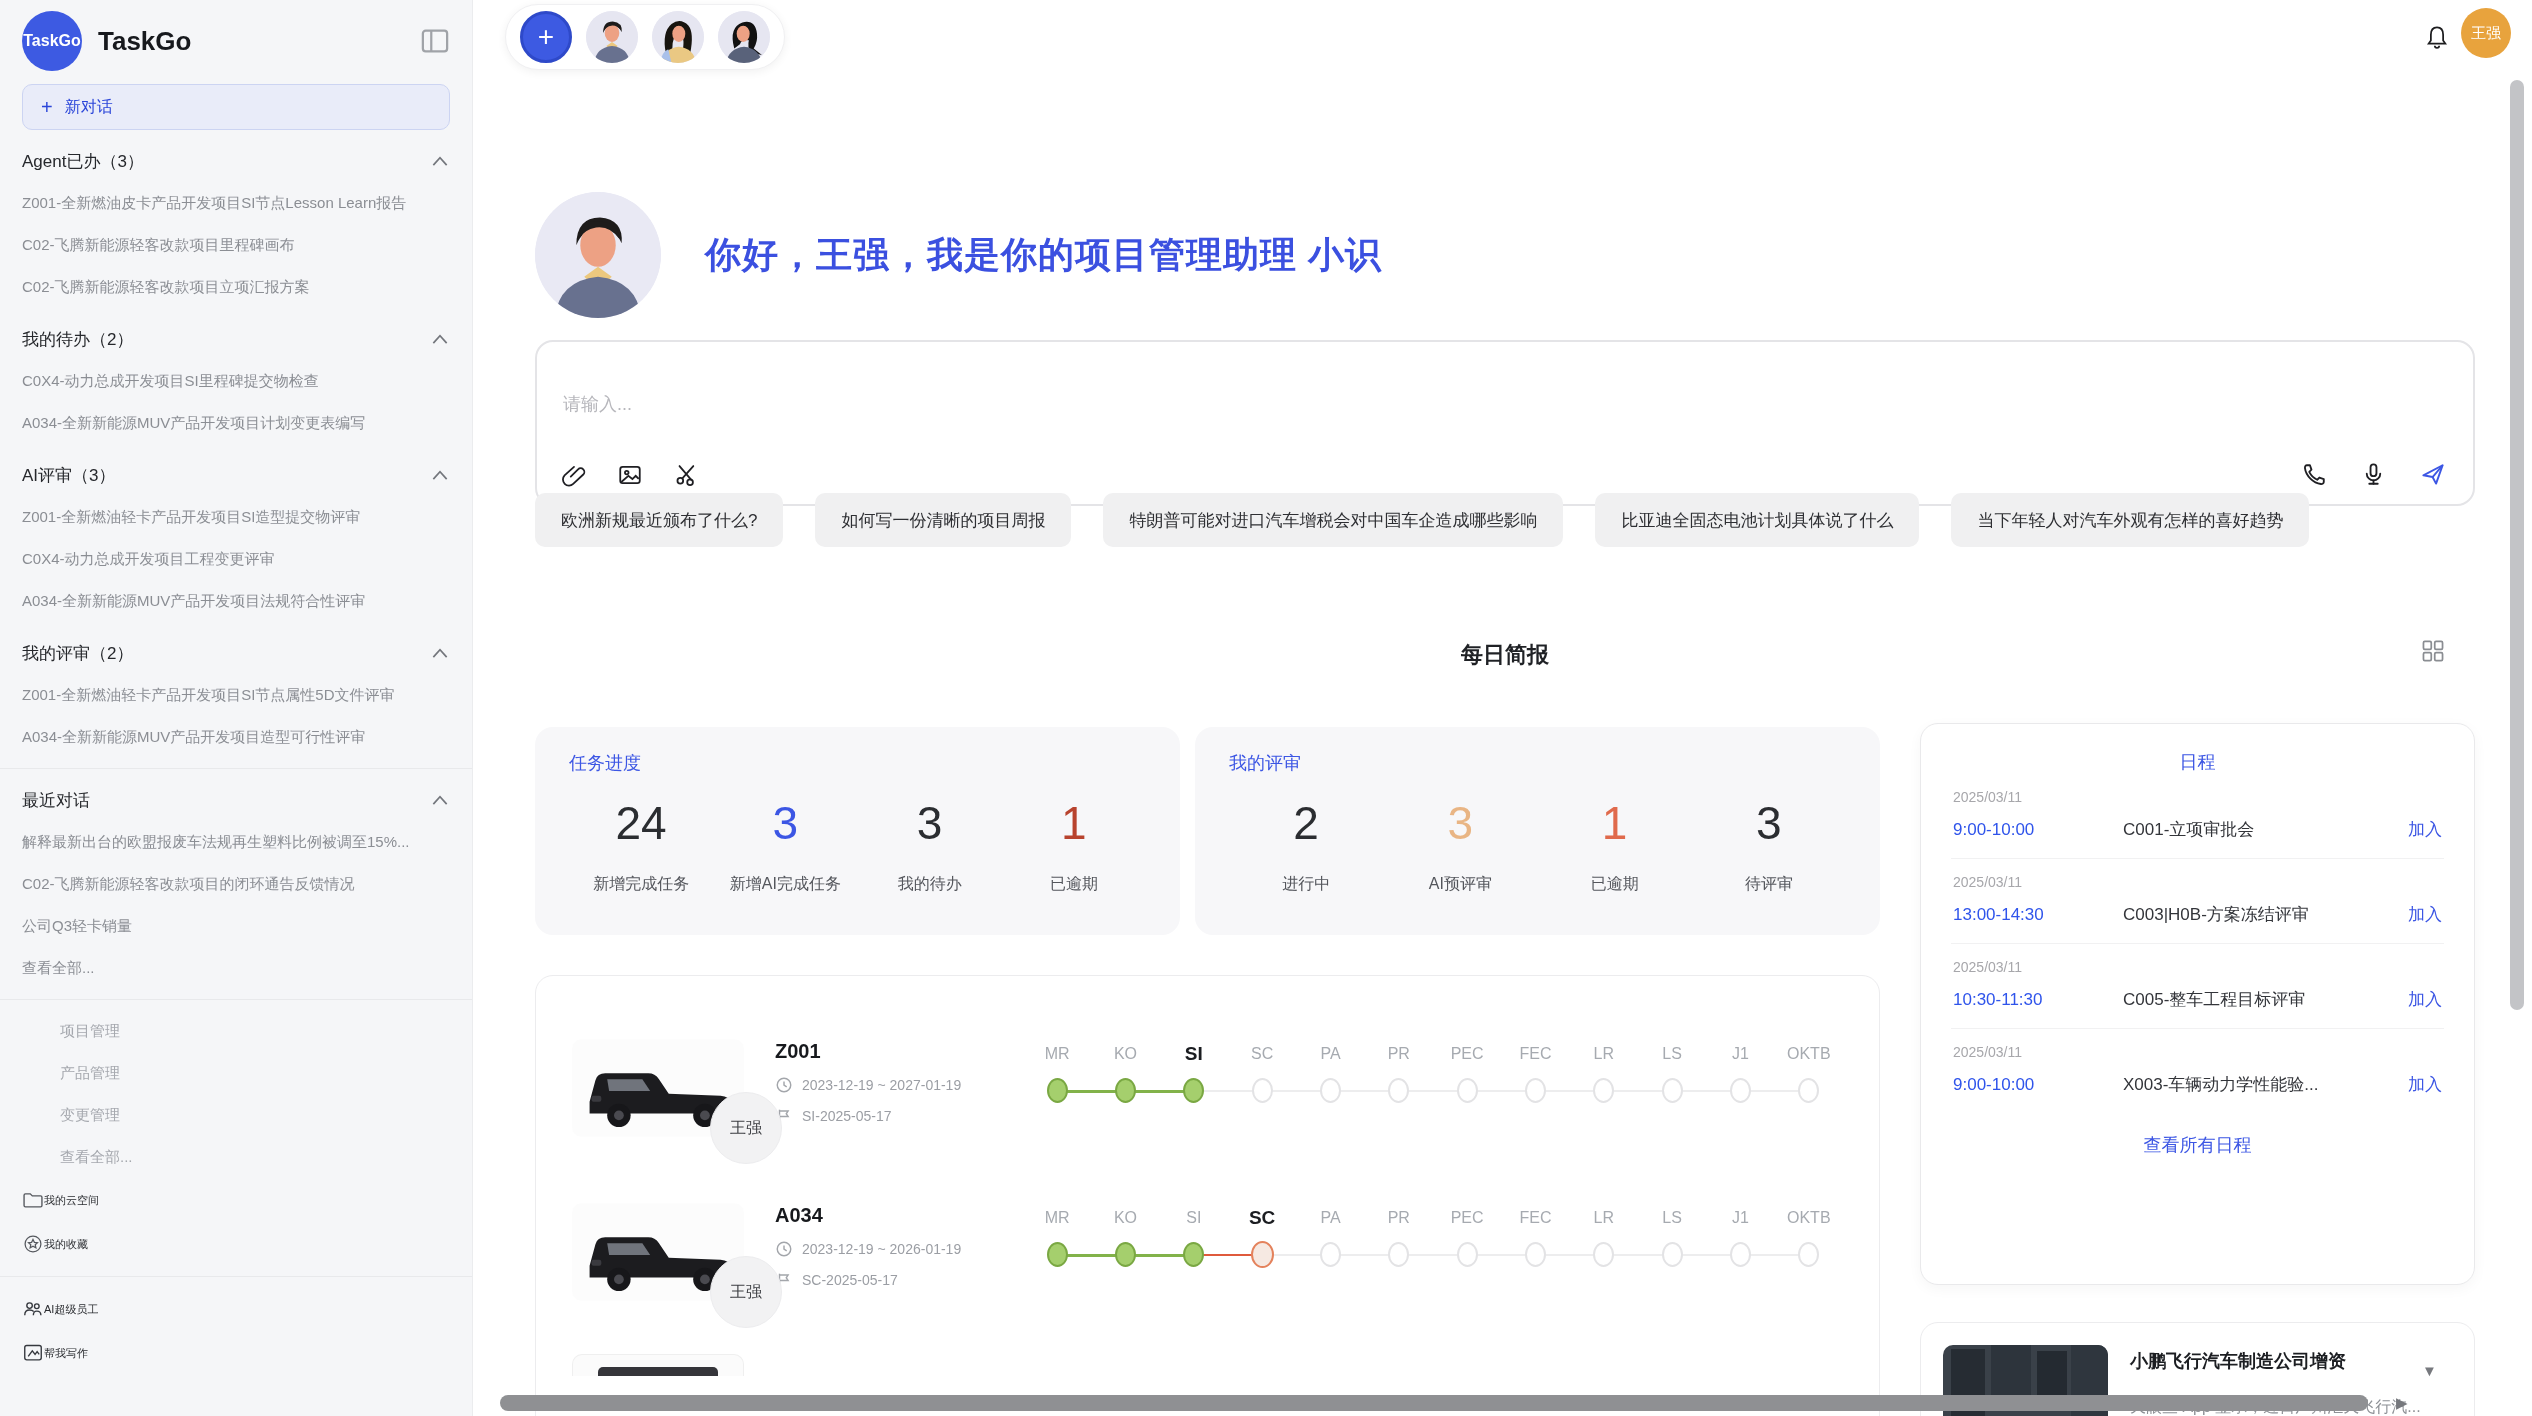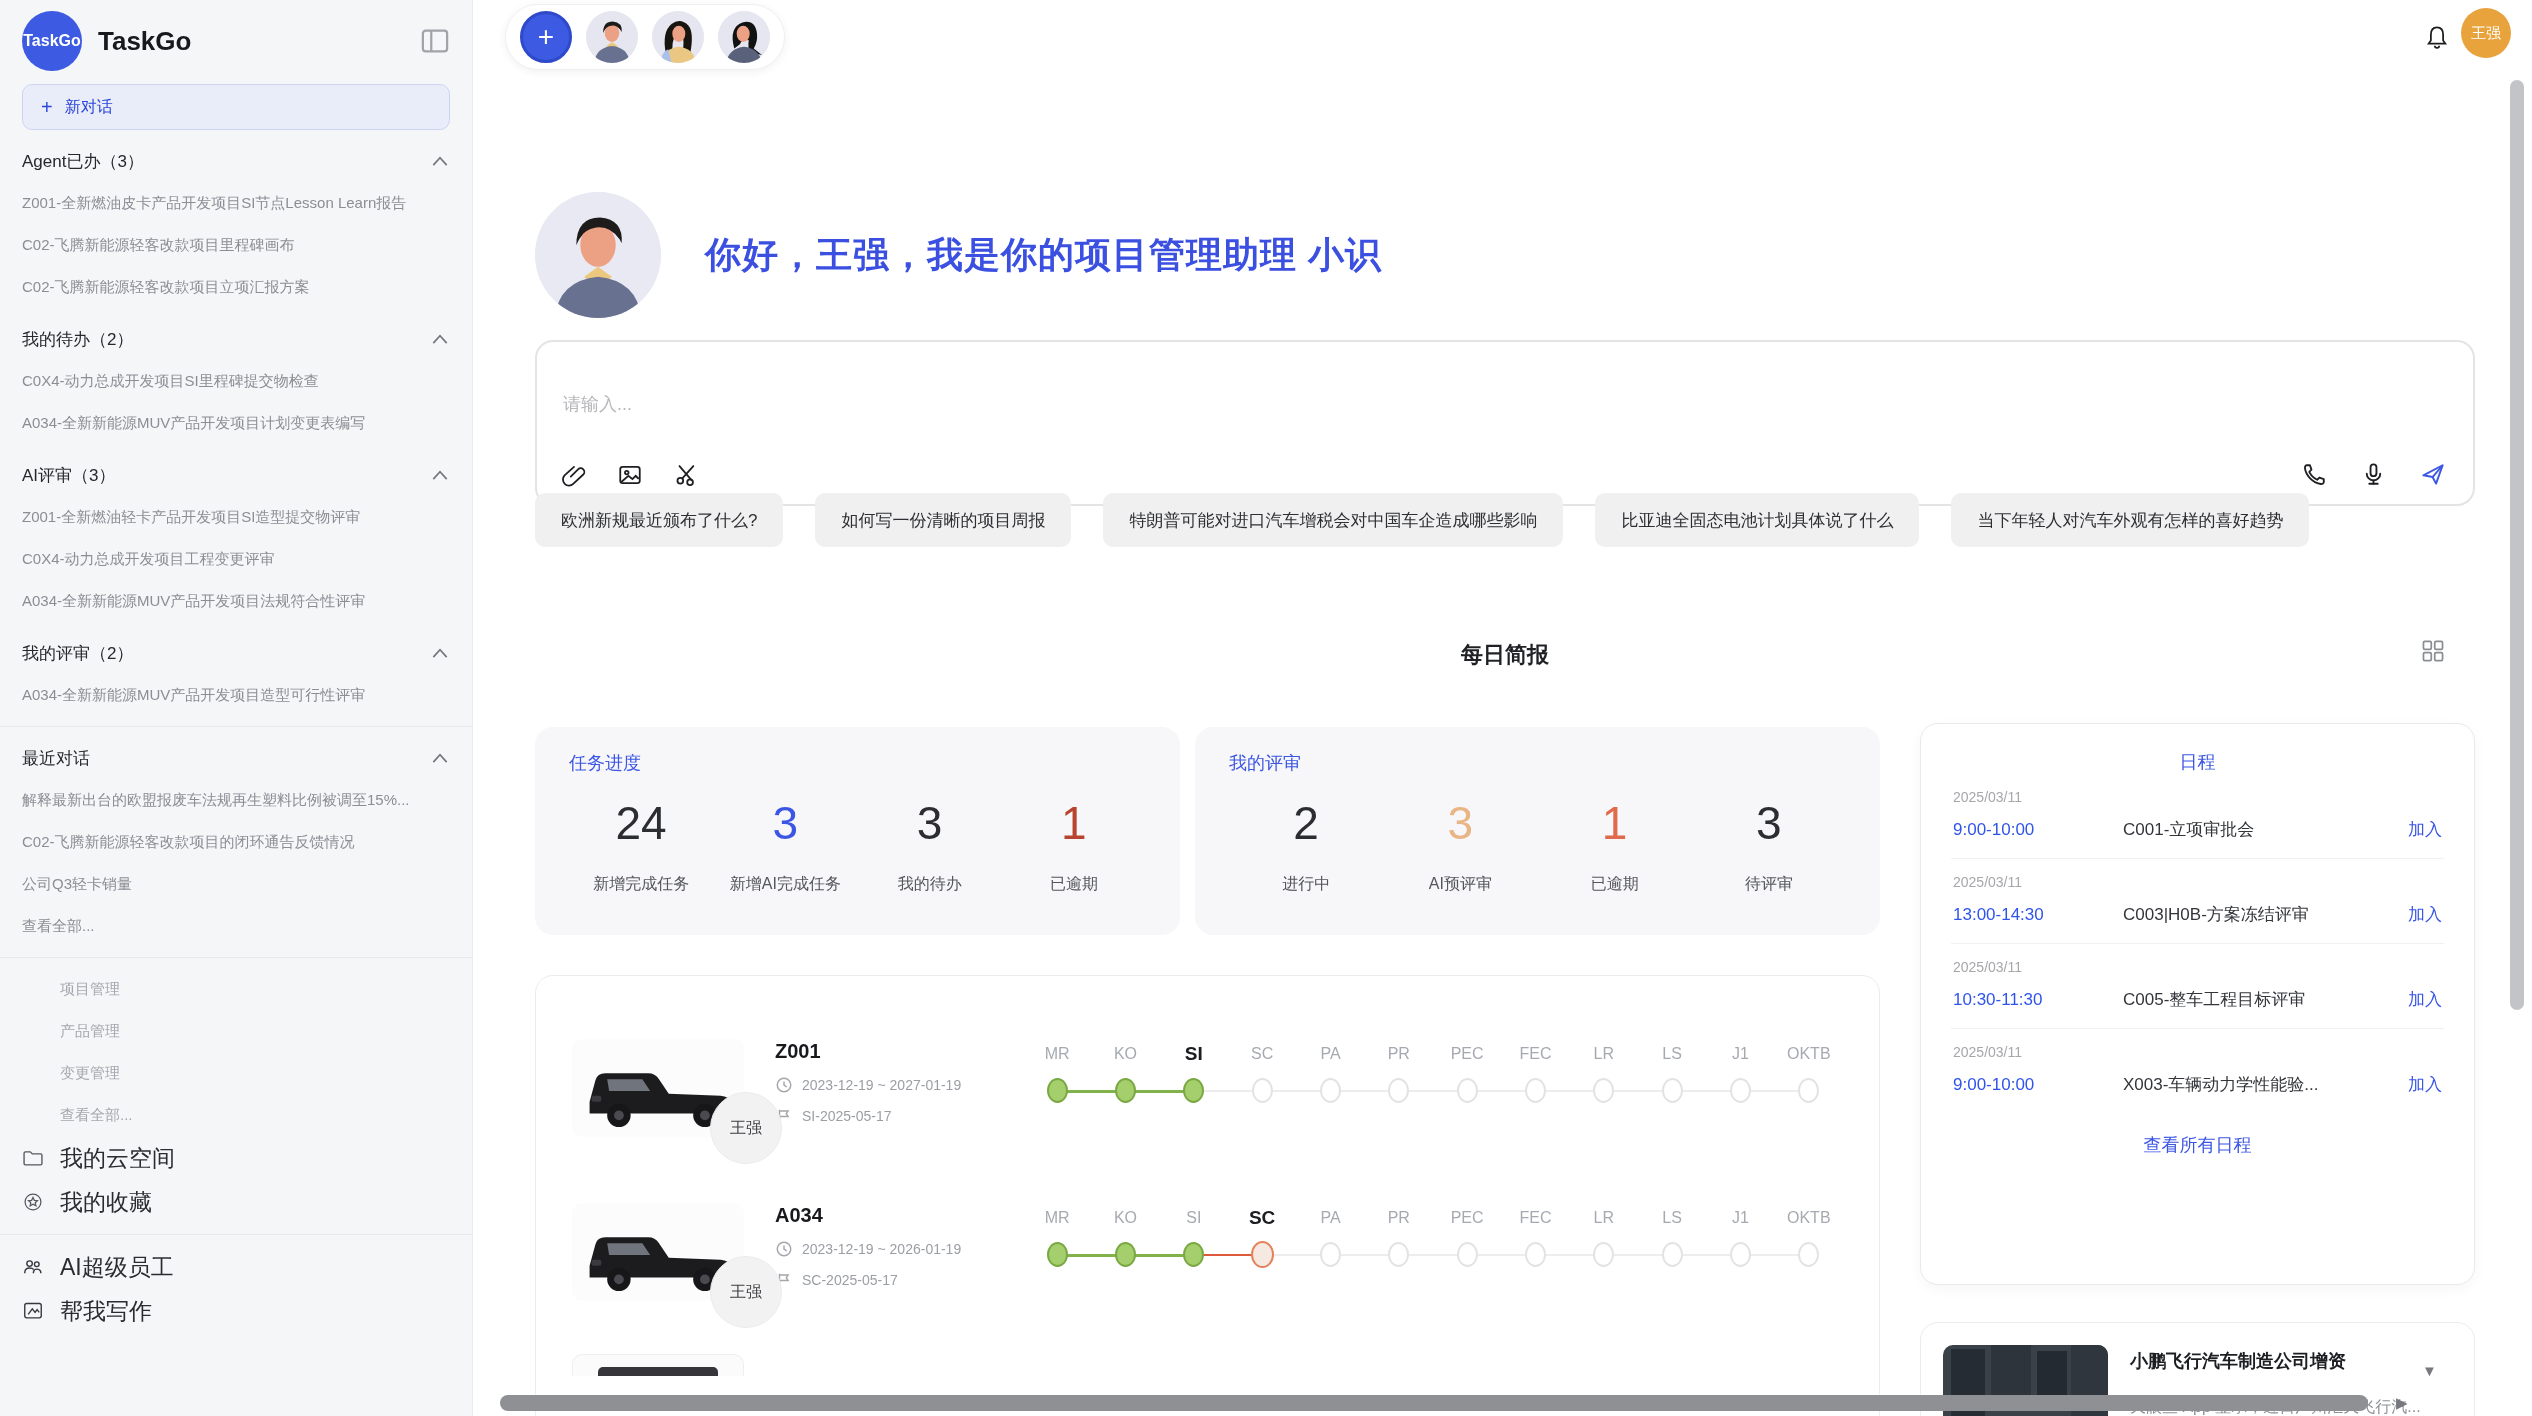--- a/index.html
+++ b/index.html
@@ -11,21 +11,21 @@
   .sidebar { position:absolute; left:0; top:0; width:473px; height:1416px; background:#f5f6f8; border-right:1px solid #ebecee; padding:0 22px; }
   .logo-row { display:flex; align-items:center; gap:16px; padding-top:10px; height:72px; }
   .logo-circle { width:60px; height:60px; border-radius:50%; background:#3d5ae2; color:#fff; display:flex; align-items:center; justify-content:center; font-size:16px; font-weight:bold; line-height:1.1; flex:none; }
   .app-title { font-size:26px; font-weight:bold; color:#17191d; flex:1; }
   .panel-btn { flex:none; cursor:pointer; }
   .new-chat-btn { margin-top:12px; height:46px; background:#e9ecf9; border:1px solid #ccd4f2; border-radius:10px; display:flex; align-items:center; gap:12px; padding:0 18px; color:#2b46d9; font-size:16px; cursor:pointer; }
   .new-chat-btn .plus { font-size:20px; line-height:1; }
   .group-title { height:42px; margin-top:10px; display:flex; align-items:center; justify-content:space-between; font-size:17px; color:#26282c; cursor:pointer; }
   .side-item { height:42px; display:flex; align-items:center; font-size:15px; color:#8b8e94; white-space:nowrap; overflow:hidden; cursor:pointer; }
   .side-divider { height:1px; background:#e8e9eb; margin:10px -22px; }
-  .side-row { height:44px; display:flex; align-items:center; gap:16px; font-size:23px; color:#2a2c30; cursor:pointer; }
+  .side-row { height:44px; display:flex; align-items:center; font-size:11px; color:#2a2c30; cursor:pointer; }
   .side-row .ic { width:22px; flex:none; }
   .sub-item { padding-left:38px; height:42px; display:flex; align-items:center; font-size:15px; color:#a5a8ae; cursor:pointer; }
   .apps-title { display:flex; align-items:center; gap:14px; }
 
   
   .main { position:absolute; left:473px; top:0; right:0; bottom:0; }
 
   .top-pill { position:absolute; left:32px; top:4px; height:66px; display:flex; align-items:center; gap:14px; background:#fff; border:1px solid #f0f0f2; border-radius:36px; padding:0 14px; box-shadow:0 2px 10px rgba(0,0,0,.06); }
   .plus-btn { width:52px; height:52px; border-radius:50%; background:#3d5ae2; border:3px solid #2e49c9; color:#fff; font-size:28px; display:flex; align-items:center; justify-content:center; cursor:pointer; font-weight:300; }
   .avatar-s { width:52px; height:52px; border-radius:50%; overflow:hidden; background:#e8e8f3; cursor:pointer; flex:none; }
@@ -157,20 +157,21 @@
       </div>
       <div class="side-item">Z001-全新燃油轻卡产品开发项目SI造型提交物评审</div>
       <div class="side-item">C0X4-动力总成开发项目工程变更评审</div>
       <div class="side-item">A034-全新新能源MUV产品开发项目法规符合性评审</div>
       <div class="group-title">
         <span>我的评审（2）</span>
         <svg width="20" height="14" viewBox="0 0 24 16" fill="none" stroke="#73767c" stroke-width="2">
           <path d="M4 13 L12 4 L20 13"></path>
         </svg>
       </div>
+      <div class="side-item">Z001-全新燃油轻卡产品开发项目SI节点属性5D文件评审</div>
       <div class="side-item">A034-全新新能源MUV产品开发项目造型可行性评审</div>
     </div>
 
   <div class="side-divider"></div>
 
   <div class="group-title">
     <span>最近对话</span>
     <svg width="20" height="14" viewBox="0 0 24 16" fill="none" stroke="#73767c" stroke-width="2">
         <path d="M4 13 L12 4 L20 13"></path>
       </svg>

